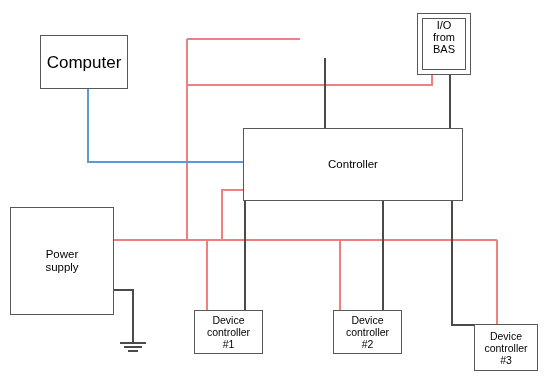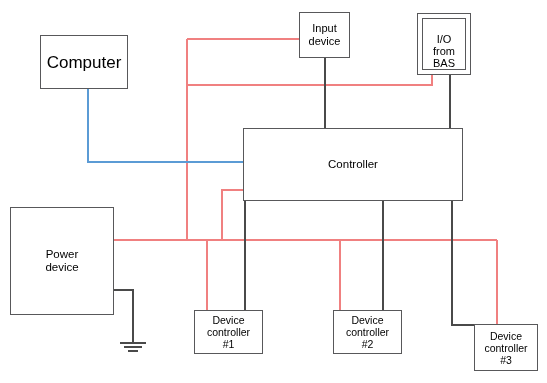--- a/index.html
+++ b/index.html
@@ -48,21 +48,21 @@
   #node-computer { left: 40px; top: 35px; width: 88px; height: 54px; font-size: 17px; }
   #node-input-device { left: 299px; top: 12px; width: 51px; height: 46px; }
   #node-io-outer { left: 417px; top: 13px; width: 54px; height: 62px; padding: 4px; border: 1px solid #58585a; }
   #node-io-inner {
     box-sizing: border-box;
     width: 100%;
     height: 100%;
     border: 1px solid #58585a;
     background: #ffffff;
     display: flex;
-    align-items: flex-end;
+    align-items: flex-start;
     justify-content: center;
     text-align: center;
     font-size: 11px;
     line-height: 12px;
   }
   #node-controller { left: 243px; top: 128px; width: 220px; height: 73px; font-size: 11.5px; }
   #node-power-supply { left: 10px; top: 207px; width: 104px; height: 108px; font-size: 11.5px; }
   #node-dc1 { left: 194px; top: 310px; width: 69px; height: 44px; font-size: 10.5px; line-height: 12px; }
   #node-dc2 { left: 333px; top: 310px; width: 69px; height: 44px; font-size: 10.5px; line-height: 12px; }
   #node-dc3 { left: 474px; top: 324px; width: 64px; height: 47px; font-size: 10.5px; line-height: 12px; }
@@ -108,40 +108,36 @@
 
     <g stroke="#5b9bd5" stroke-width="1.6" fill="none" shape-rendering="crispEdges">
       <path d="M 88 88 L 88 162 L 244 162"></path>
     </g>
   </svg>
 
   <div class="node" id="node-computer">
     <span class="label">Computer</span>
   </div>
 
-  <div class="node" id="node-input-device">
-    <span class="label">Input
-device</span>
-  </div>
 
   <div class="node" id="node-io-outer">
     <div id="node-io-inner">
       <span class="label">I/O
 from
 BAS</span>
     </div>
   </div>
 
   <div class="node" id="node-controller">
     <span class="label">Controller</span>
   </div>
 
   <div class="node" id="node-power-supply">
     <span class="label">Power
-device</span>
+supply</span>
   </div>
 
   <div class="node" id="node-dc1">
     <span class="label">Device
 controller
 #1</span>
   </div>
 
   <div class="node" id="node-dc2">
     <span class="label">Device

